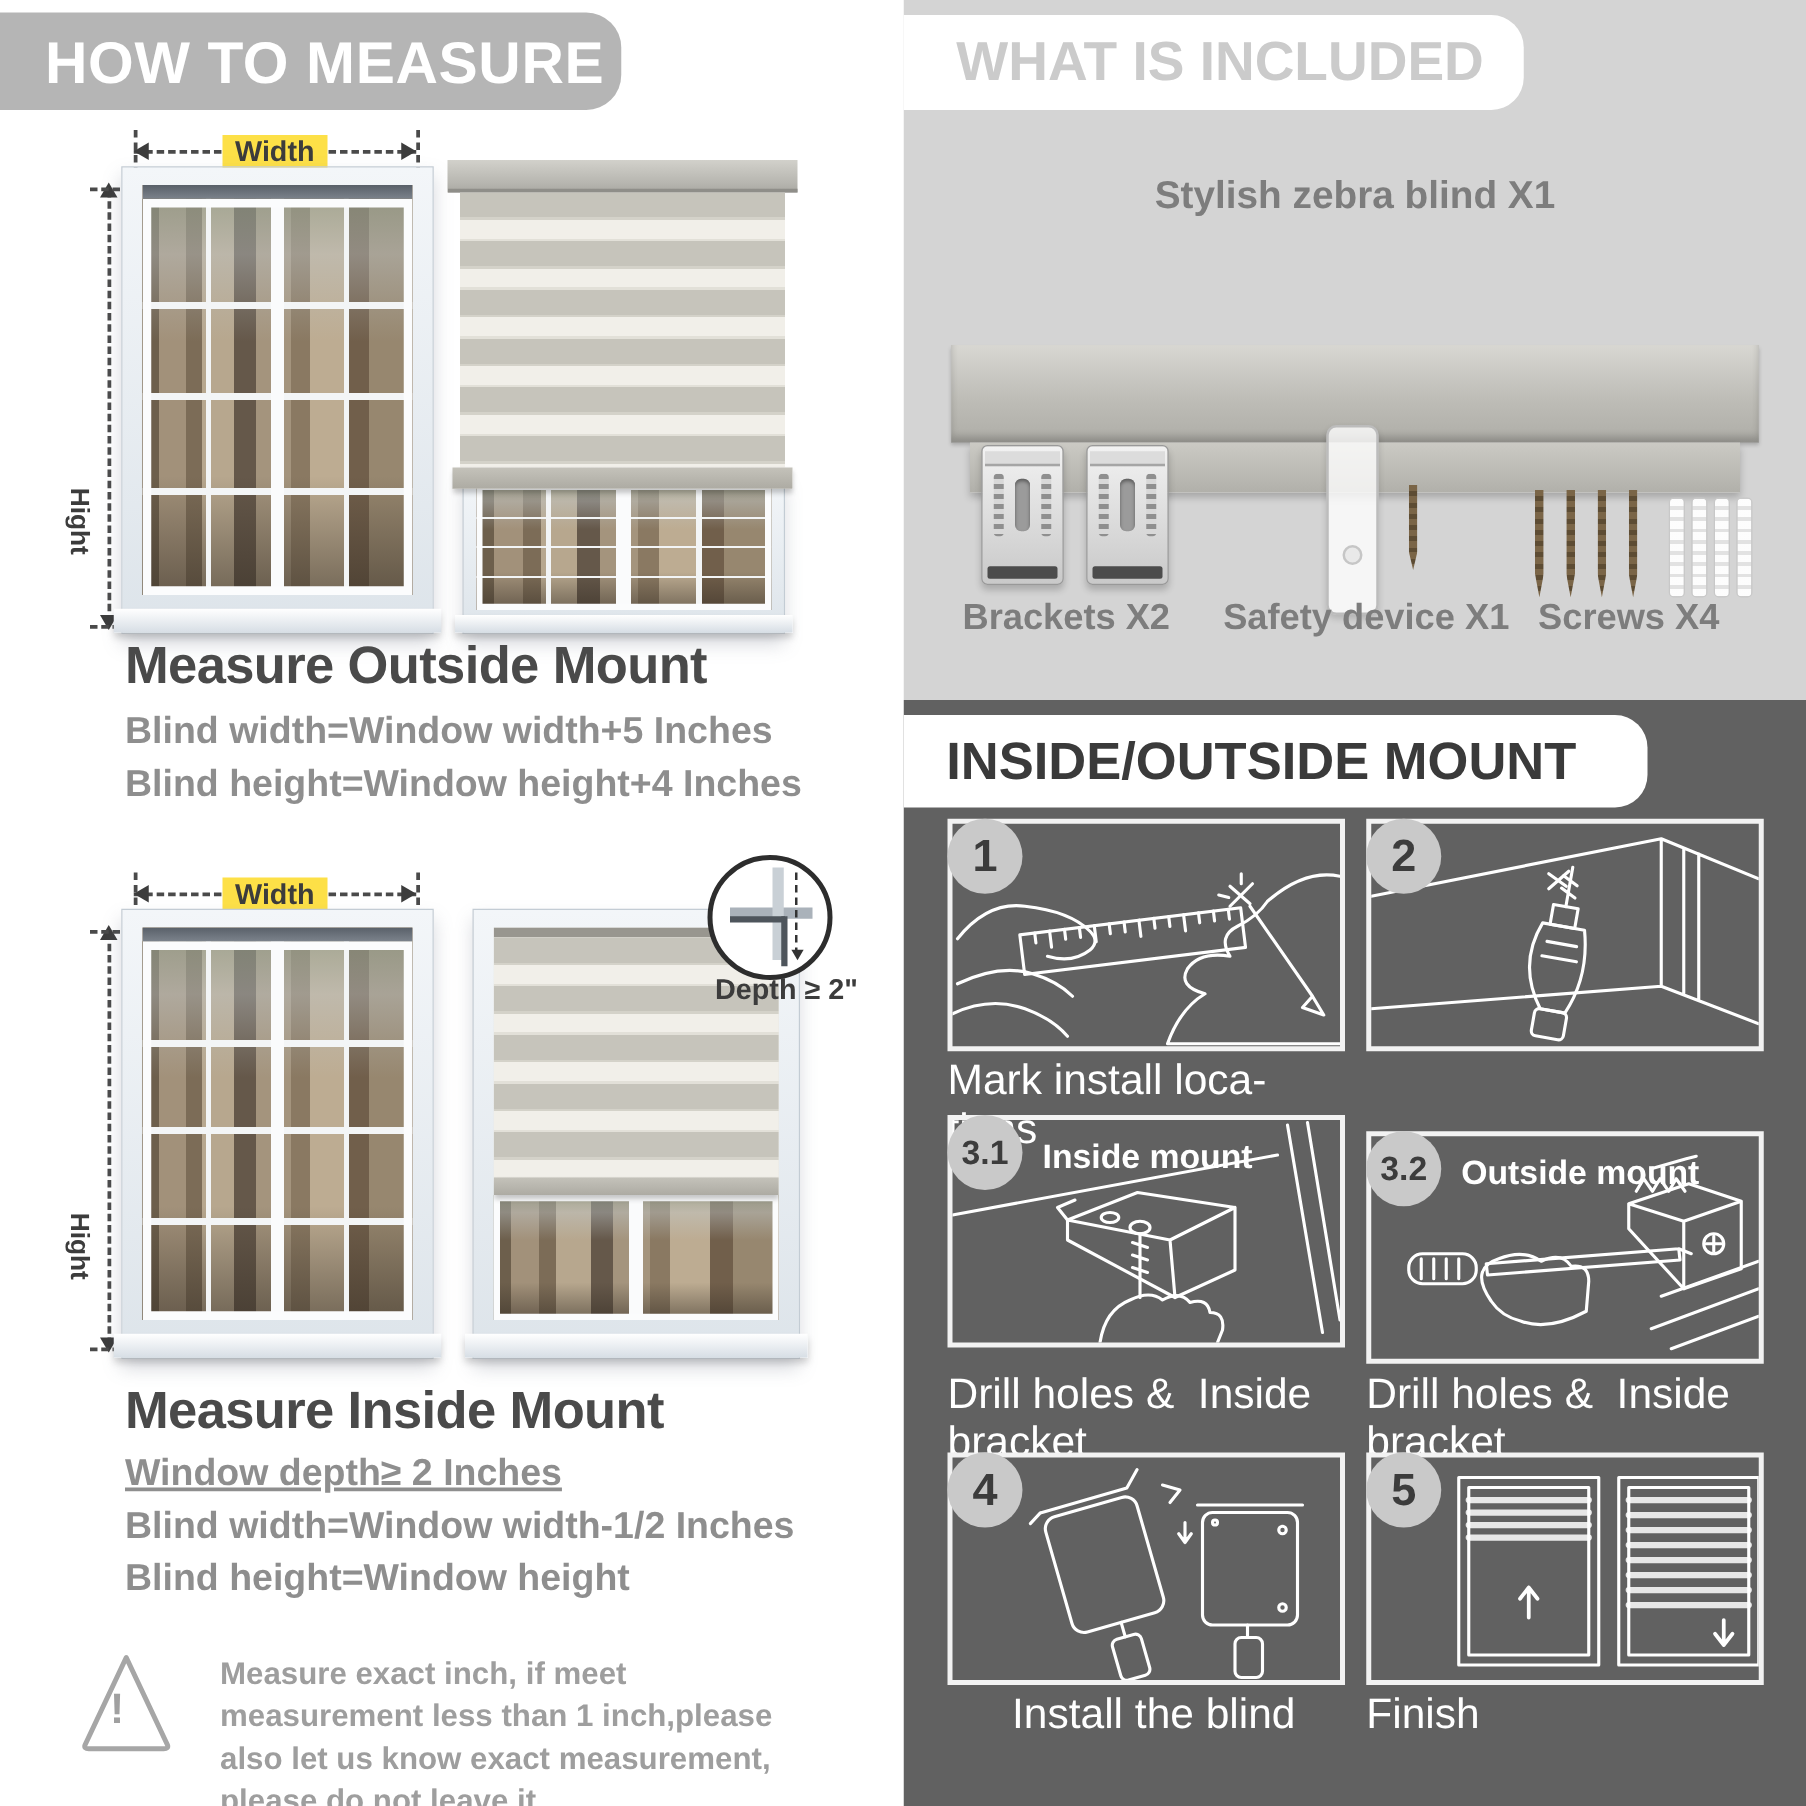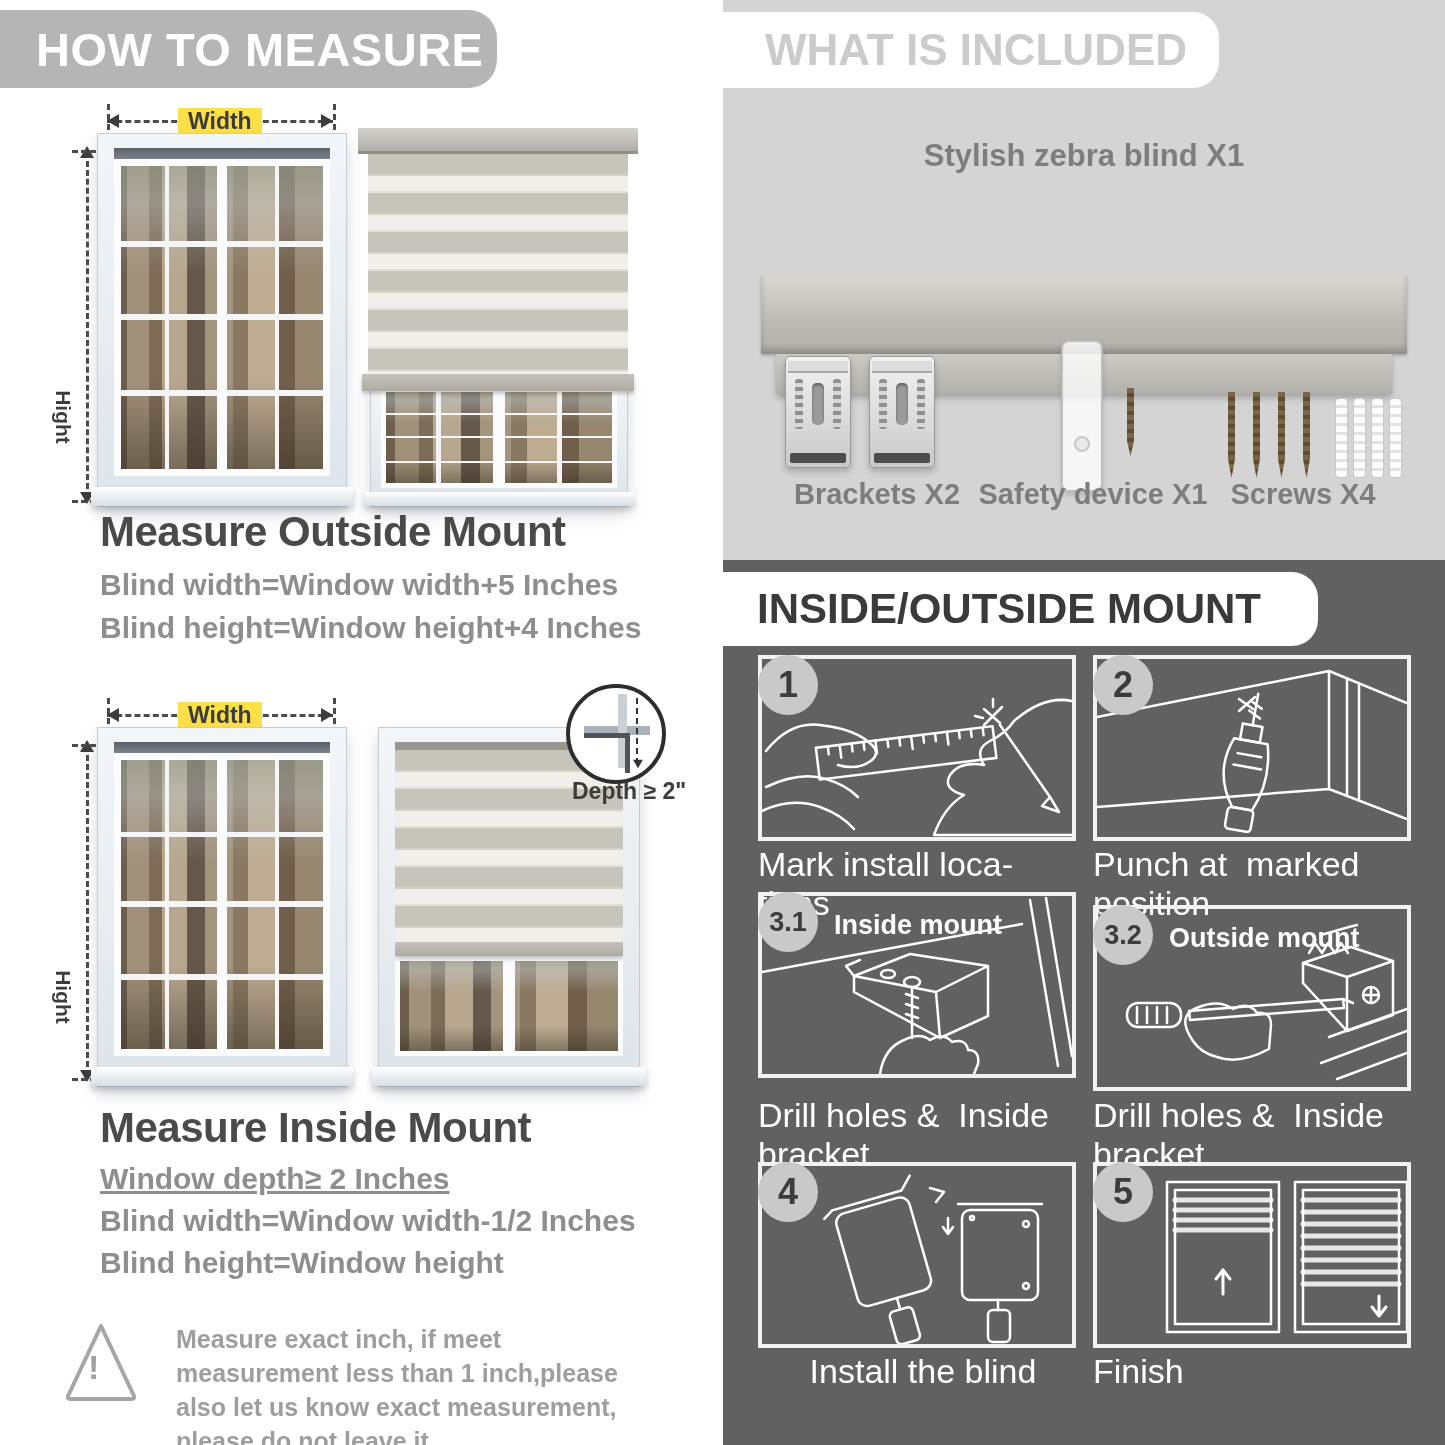--- a/index.html
+++ b/index.html
@@ -250,21 +250,21 @@
           <div class="lscrew-head"></div>
         </div>
       <div class="abs lscrew" style="left:580px;top:392px;height:86px;">
           <div class="lscrew-head"></div>
         </div>
       <div class="abs anchor" style="left:612px;top:398px;"></div>
       <div class="abs anchor" style="left:630px;top:398px;"></div>
       <div class="abs anchor" style="left:648px;top:398px;"></div>
       <div class="abs anchor" style="left:666px;top:398px;"></div>
 
-      <div class="abs part-label" style="left:24px;top:478px;">Brackets X2</div>
+      <div class="abs part-label" style="left:0;top:478px;">Brackets X2</div>
       <div class="abs part-label" style="left:240px;top:478px;">Safety device X1</div>
       <div class="abs part-label" style="left:450px;top:478px;">Screws X4</div>
     </div>
 
     <div class="abs rp-bottom"></div>
     <div class="abs hdr-mount">
       <span>INSIDE/OUTSIDE MOUNT</span>
     </div>
 
     <div class="abs step-panel" style="left:35px;top:655px;">
@@ -294,21 +294,20 @@
           <path d="M142 40 l14 10 M158 38 l-16 14"></path>
           <g transform="rotate(10 150 110)">
             <path d="M148 34 V66 M142 42 l12 6 M142 52 l12 6"></path>
             <rect x="138" y="66" width="20" height="16"></rect>
             <path d="M132 82 L166 82 Q176 118 162 150 L142 150 Q118 118 132 82 z M138 96 h24 M136 108 h28"></path>
             <rect x="138" y="150" width="26" height="22" rx="4"></rect>
           </g>
         </g>
       </svg>
     </div>
-    <div class="caption" style="left:370px;top:845px;">Punch at  marked position</div>
 
     <div class="abs step-panel" style="left:35px;top:892px;">
       <div class="badge b-small">3.1</div>
       <div class="plabel">Inside mount</div>
       <svg class="stepsvg" viewBox="0 0 310 178">
         <g stroke="#fff" fill="none" stroke-width="2.5" stroke-linecap="round" stroke-linejoin="round">
           <path d="M0 76 L260 28 M268 4 L296 170 M284 2 L310 160"></path>
           <path d="M92 80 L148 58 L226 70 L174 96 z M174 96 L226 70 L226 120 L178 142 z M92 80 L92 96 L178 142"></path>
           <ellipse cx="126" cy="78" rx="7" ry="4"></ellipse>
           <path d="M92 80 l-8 -10 l14 -6"></path>

